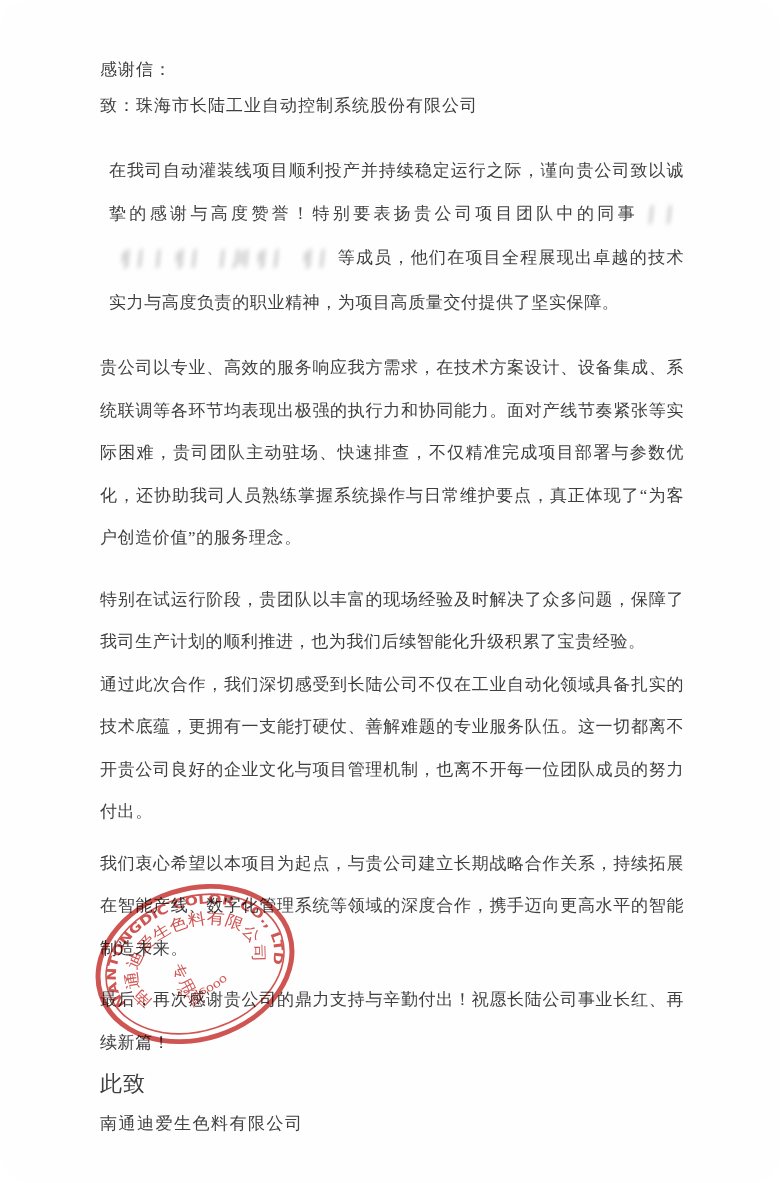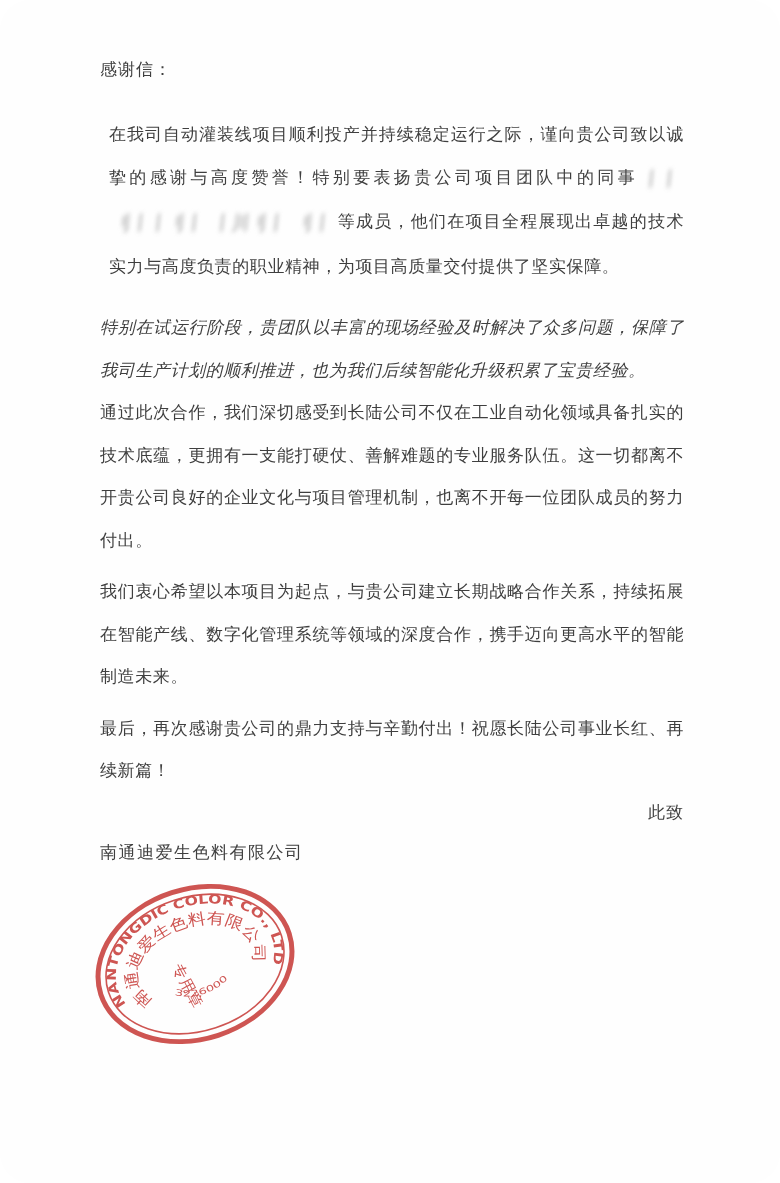--- a/index.html
+++ b/index.html
@@ -23,25 +23,25 @@
   .hline { font-size: 17px; line-height: 36px; letter-spacing: 1px; }
   .para {
     font-size: 17px;
     line-height: 42.5px;
     letter-spacing: 0.6px;
     text-align: justify;
     text-justify: inter-ideograph;
   }
   .p1 { margin-top: 26px; margin-left: 9px; }
   .p2 { margin-top: 23px; }
-  .p3 { margin-top: 19px; font-style: italic; }
+  .p3 { margin-top: 19px; }
   .p4 { margin-top: 0px; }
   .p5 { margin-top: 9px; }
   .p6 { margin-top: 9px; }
-  .closing { font-size: 17px; line-height: 40px; letter-spacing: 1px; text-align: right; }
+  .closing { font-size: 22px; line-height: 40px; letter-spacing: 1px; }
   .signature { font-size: 17px; line-height: 40px; letter-spacing: 1.5px; margin-top: 0px; }
   .redacted {
     display: inline-block;
     color: #8a8a8a;
     filter: blur(2.2px);
     transform: skewX(-6deg) scaleY(1.12);
     letter-spacing: 1px;
     margin: 0 5px;
     vertical-align: -2px;
     user-select: none;
@@ -62,23 +62,25 @@
     fill: #cc4a47;
   }
 </style>
 </head>
 <body>
 
 <div class="page">
   <div class="content">
 
     <div class="hline">感谢信：</div>
+    <div class="hline">致：珠海市长陆工业自动控制系统股份有限公司</div>
 
     <p class="para p1"><span>在我司自动灌装线项目顺利投产并持续稳定运行之际，谨向贵公司致以诚挚的感谢与高度赞誉！特别要表扬贵公司项目团队中的同事</span><span class="redacted">丨丨</span><span class="redacted">刂丨丨刂丨</span><span class="redacted">丨川刂丨</span><span class="redacted">刂丨</span><span>等成员，他们在项目全程展现出卓越的技术实力与高度负责的职业精神，为项目高质量交付提供了坚实保障。</span></p>
 
+    <p class="para p2">贵公司以专业、高效的服务响应我方需求，在技术方案设计、设备集成、系统联调等各环节均表现出极强的执行力和协同能力。面对产线节奏紧张等实际困难，贵司团队主动驻场、快速排查，不仅精准完成项目部署与参数优化，还协助我司人员熟练掌握系统操作与日常维护要点，真正体现了“为客户创造价值”的服务理念。</p>
     <p class="para p3">特别在试运行阶段，贵团队以丰富的现场经验及时解决了众多问题，保障了我司生产计划的顺利推进，也为我们后续智能化升级积累了宝贵经验。</p>
     <p class="para p4">通过此次合作，我们深切感受到长陆公司不仅在工业自动化领域具备扎实的技术底蕴，更拥有一支能打硬仗、善解难题的专业服务队伍。这一切都离不开贵公司良好的企业文化与项目管理机制，也离不开每一位团队成员的努力付出。</p>
     <p class="para p5">我们衷心希望以本项目为起点，与贵公司建立长期战略合作关系，持续拓展在智能产线、数字化管理系统等领域的深度合作，携手迈向更高水平的智能制造未来。</p>
     <p class="para p6">最后，再次感谢贵公司的鼎力支持与辛勤付出！祝愿长陆公司事业长红、再续新篇！</p>
 
     <div class="closing">此致</div>
     <div class="signature">南通迪爱生色料有限公司</div>
 
   </div>
 

